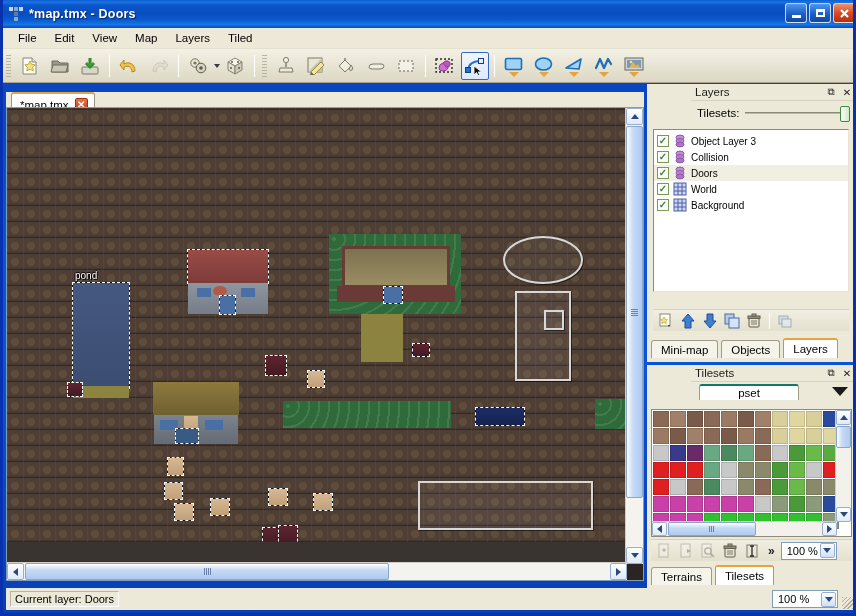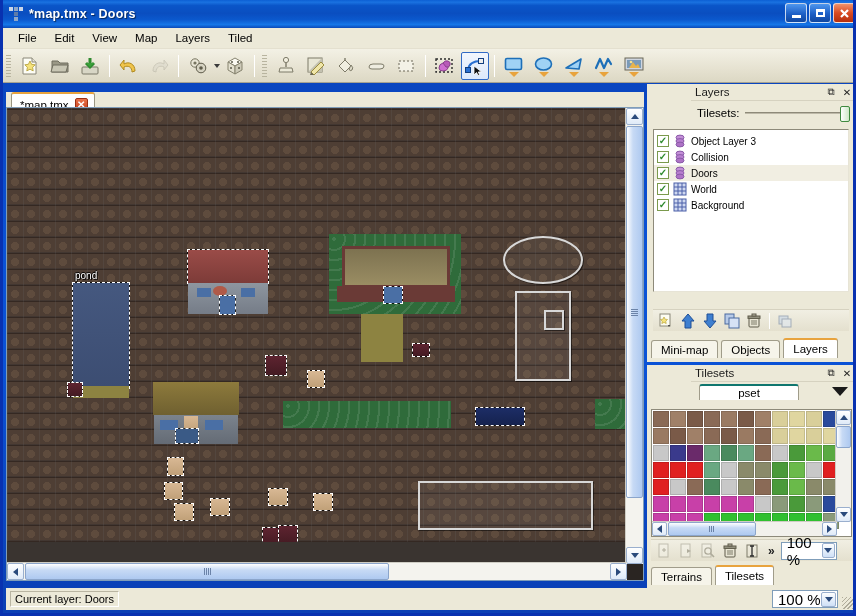--- a/index.html
+++ b/index.html
@@ -243,21 +243,21 @@
     background: linear-gradient(to bottom,#f1efe3,#e4e0ce);
     border-top:1px solid #d6d2c0;
   }
   .mbtn { width:20px;height:19px; display:flex;align-items:center;justify-content:center;
           position:relative; border:1px solid transparent; border-radius:2px; }
   .msep { width:1px;height:16px;background:#b5b1a0;border-right:1px solid #fff;margin:0 3px; }
 
   .combo {
     height:18px; border:1px solid #7f9db9; background:#fff;
     display:flex; align-items:center; justify-content:space-between;
-    padding:0 1px 0 5px; font-size:15px; color:#000;
+    padding:0 1px 0 5px; font-size:11px; color:#000;
   }
   .combo .arrowbox {
     width:15px;height:15px; background:linear-gradient(to bottom,#fdfefe,#cfe0f7);
     border:1px solid #9aafce; border-radius:2px;
     display:flex;align-items:center;justify-content:center;
   }
 
   
   .tsheader { position:relative; height:22px; }
   .tstab {

